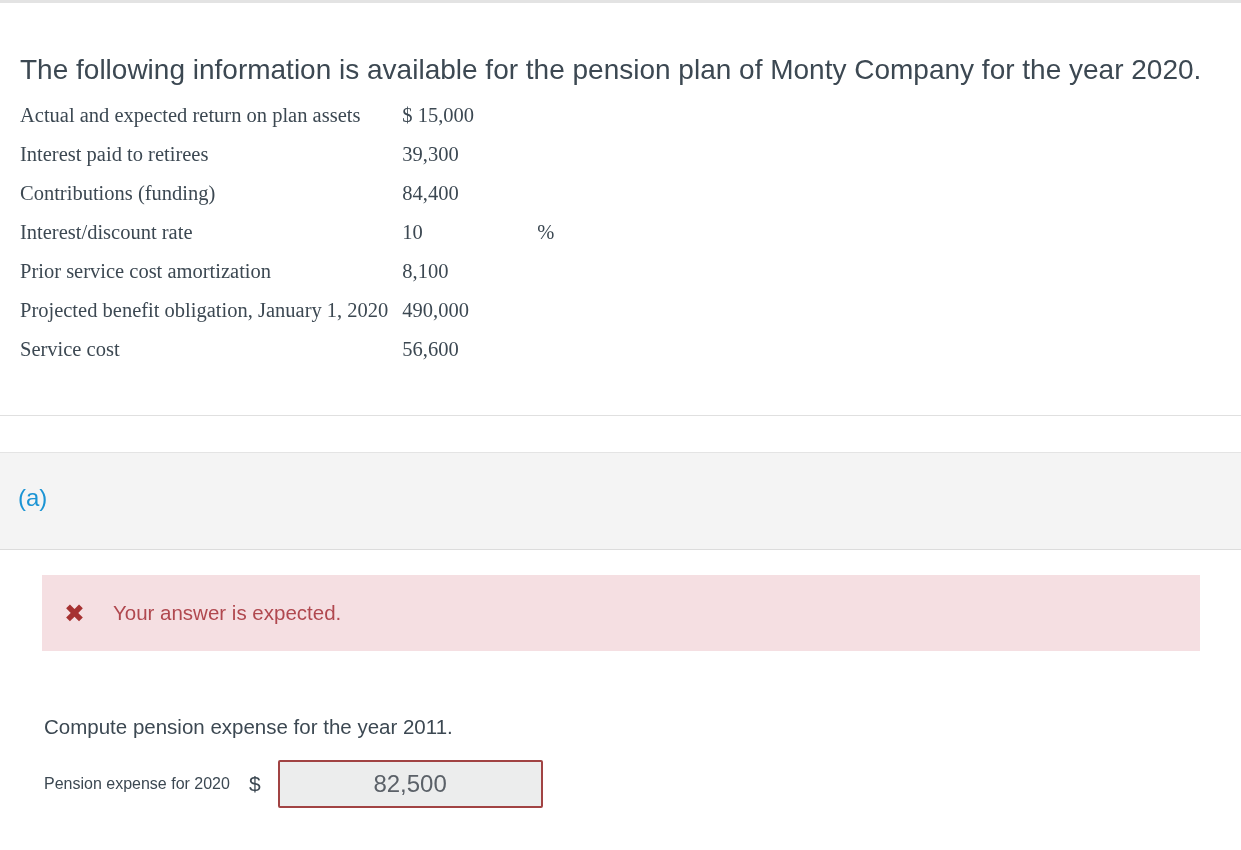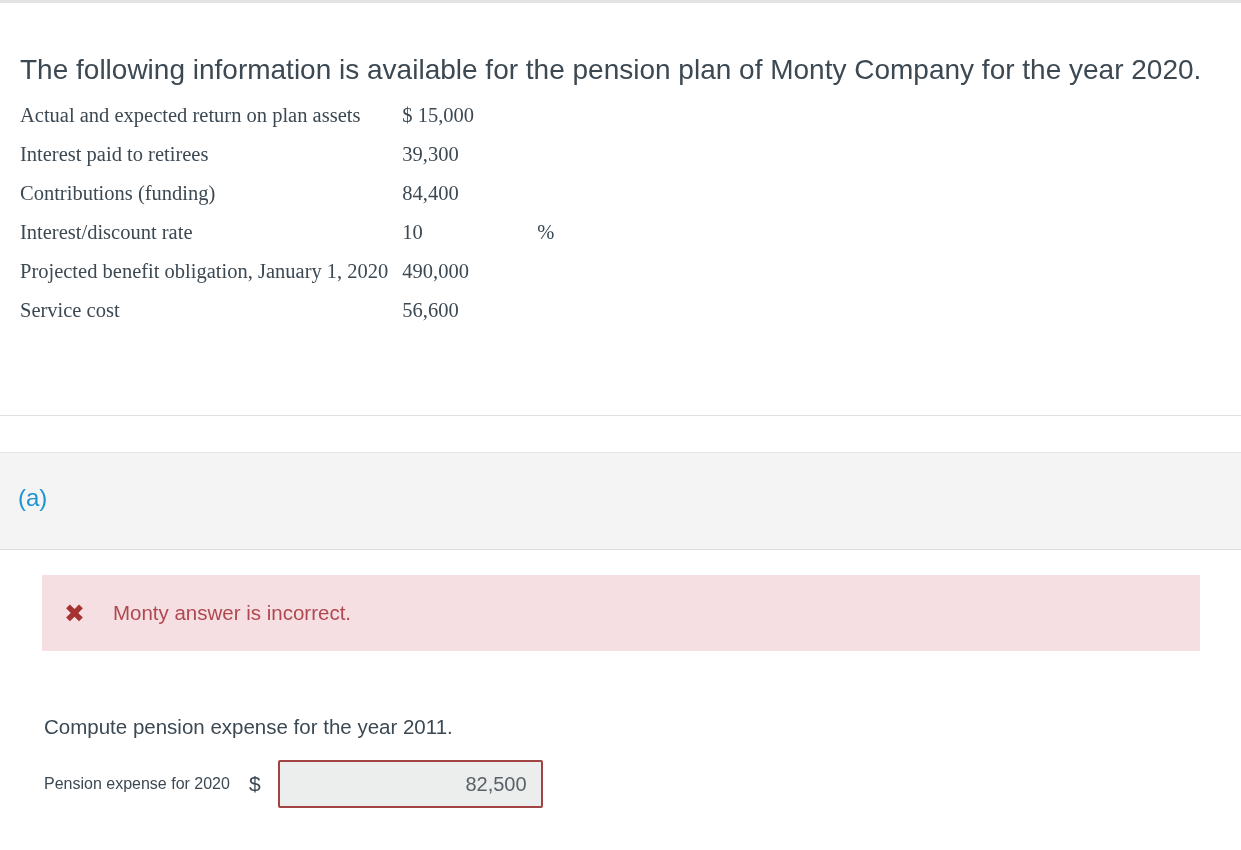--- a/index.html
+++ b/index.html
@@ -158,23 +158,23 @@
     margin-right: 17px;
   }
   .answer-input {
     width: 265px;
     height: 48px;
     box-sizing: border-box;
     background: #eceded;
     border: 2px solid #a14343;
     border-radius: 2px;
     font-family: "Liberation Sans", sans-serif;
-    font-size: 20px;
+    font-size: 24px;
     color: #5b6168;
-    text-align: right;
+    text-align: center;
     padding: 0 14px;
     outline: none;
   }
 </style>
 </head>
 <body>
 
 <div class="top-rule"></div>
 
 <p class="intro">The following information is available for the pension plan of Monty Company for the year 2020.</p>
@@ -195,41 +195,46 @@
       <td class="label">Contributions (funding)</td>
       <td class="value">84,400</td>
       <td class="unit"></td>
     </tr>
     <tr>
       <td class="label">Interest/discount rate</td>
       <td class="value">10</td>
       <td class="unit">%</td>
     </tr>
     <tr>
+      <td class="label">Prior service cost amortization</td>
+      <td class="value">8,100</td>
+      <td class="unit"></td>
+    </tr>
+    <tr>
       <td class="label">Projected benefit obligation, January 1, 2020</td>
       <td class="value">490,000</td>
       <td class="unit"></td>
     </tr>
     <tr>
       <td class="label">Service cost</td>
       <td class="value">56,600</td>
       <td class="unit"></td>
     </tr>
   </tbody>
 </table>
 
 <div class="divider divider-1"></div>
 
 <div class="part-band">
   <div class="part-label">(a)</div>
 </div>
 
 <div class="alert">
   <span class="alert-icon">✖</span>
-  <span class="alert-text">Monty answer is incorrect.</span>
+  <span class="alert-text">Your answer is expected.</span>
 </div>
 
 <p class="prompt">Compute pension expense for the year 2011.</p>
 
 <div class="answer-row">
   <span class="answer-label">Pension expense for 2020</span>
   <span class="answer-currency">$</span>
   <input class="answer-input" type="text" value="82,500" style="">
 </div>
 

